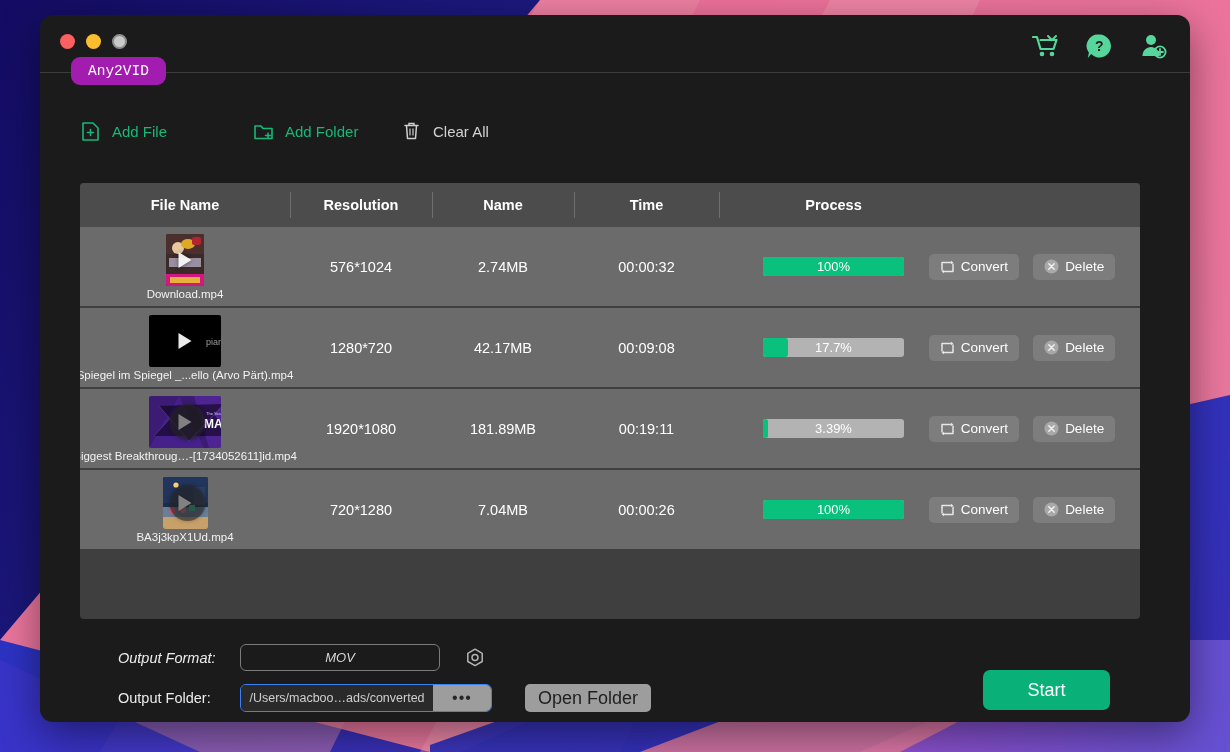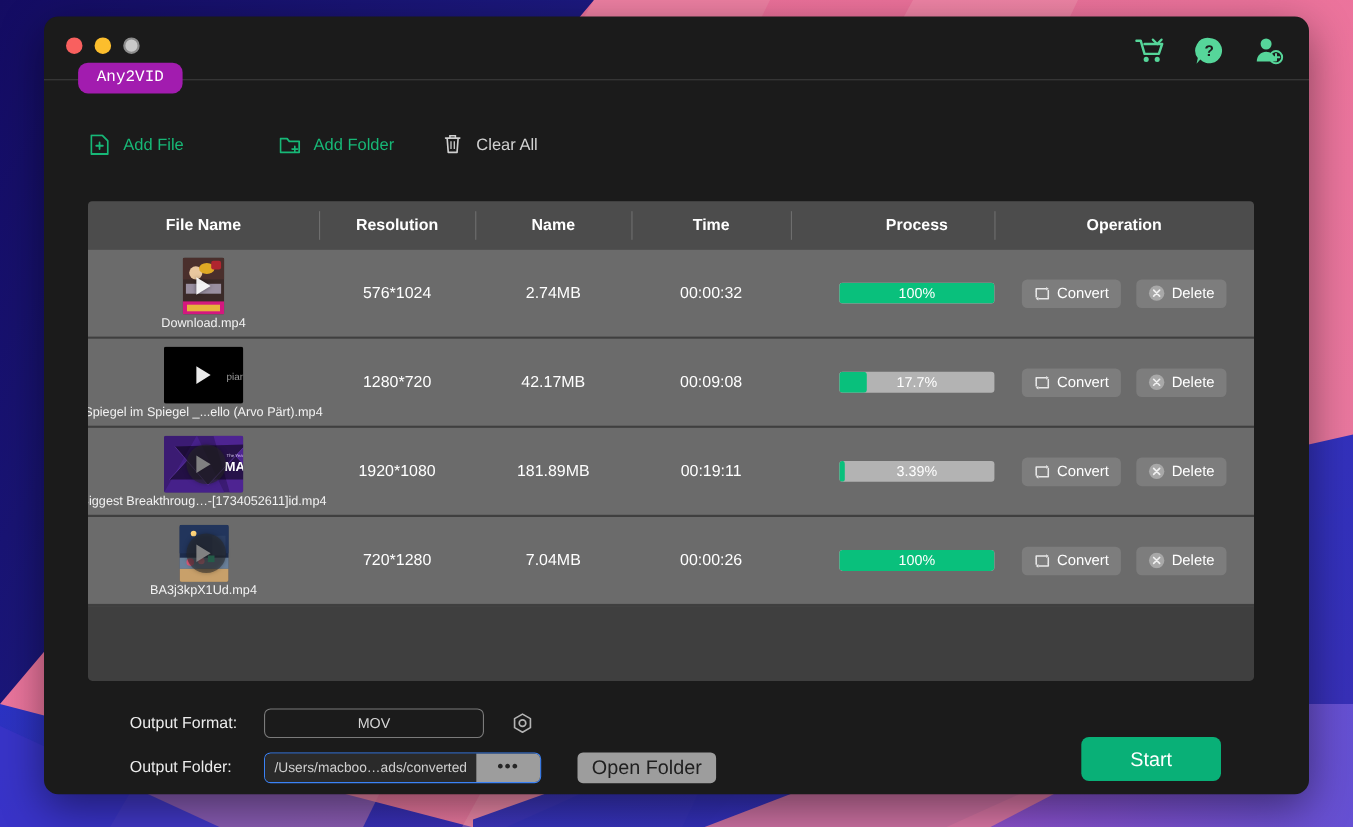--- a/index.html
+++ b/index.html
@@ -146,21 +146,21 @@
   .opbtn {
     display: flex; align-items: center; gap: 6px;
     height: 26px; padding: 0 11px;
     background: #7d7d7d; border-radius: 5px;
     color: #ffffff; font-size: 13.5px;
   }
   .opbtn svg { display: block; }
 
   
   .bottom { position: absolute; left: 0; right: 0; top: 612px; height: 95px; }
-  .row-fmt { position: absolute; left: 78px; top: 17px; display: flex; align-items: center; }
+  .row-fmt { position: absolute; left: 78px; top: 17px; display: flex; align-items: center; font-style: italic; }
   .row-fld { position: absolute; left: 78px; top: 57px; display: flex; align-items: center; }
   .flabel { color: #ececec; font-size: 14.5px; width: 122px; }
   .fmt-field {
     width: 200px; height: 27px;
     border: 1px solid #7b7b7b; border-radius: 6px;
     background: transparent; color: #d6d6d6; font-size: 13px;
     display: flex; align-items: center; justify-content: center;
   }
   .gear { margin-left: 24px; width: 22px; height: 22px; display:flex; align-items:center; justify-content:center; }
   .fld-group {
@@ -298,21 +298,20 @@
     </div>
   </div>
 
   <div class="table">
     <div class="thead">
       <div class="th c-name">File Name</div>
       <div class="th c-res">Resolution</div>
       <div class="th c-size">Name</div>
       <div class="th c-time">Time</div>
       <div class="th c-proc">Process</div>
-      <div class="th c-oper">Operation</div>
     </div>
 
     <div class="trow">
       <div class="cell c-name filecell">
         <div class="thumbwrap">
           <div class="thumb">
             <svg width="38" height="52" viewBox="0 0 38 52">
               <rect width="38" height="52" fill="#3a2a28"></rect>
               <rect x="0" y="0" width="38" height="20" fill="#4a2f2c"></rect>
               <circle cx="12" cy="14" r="6" fill="#e9c79f"></circle>

